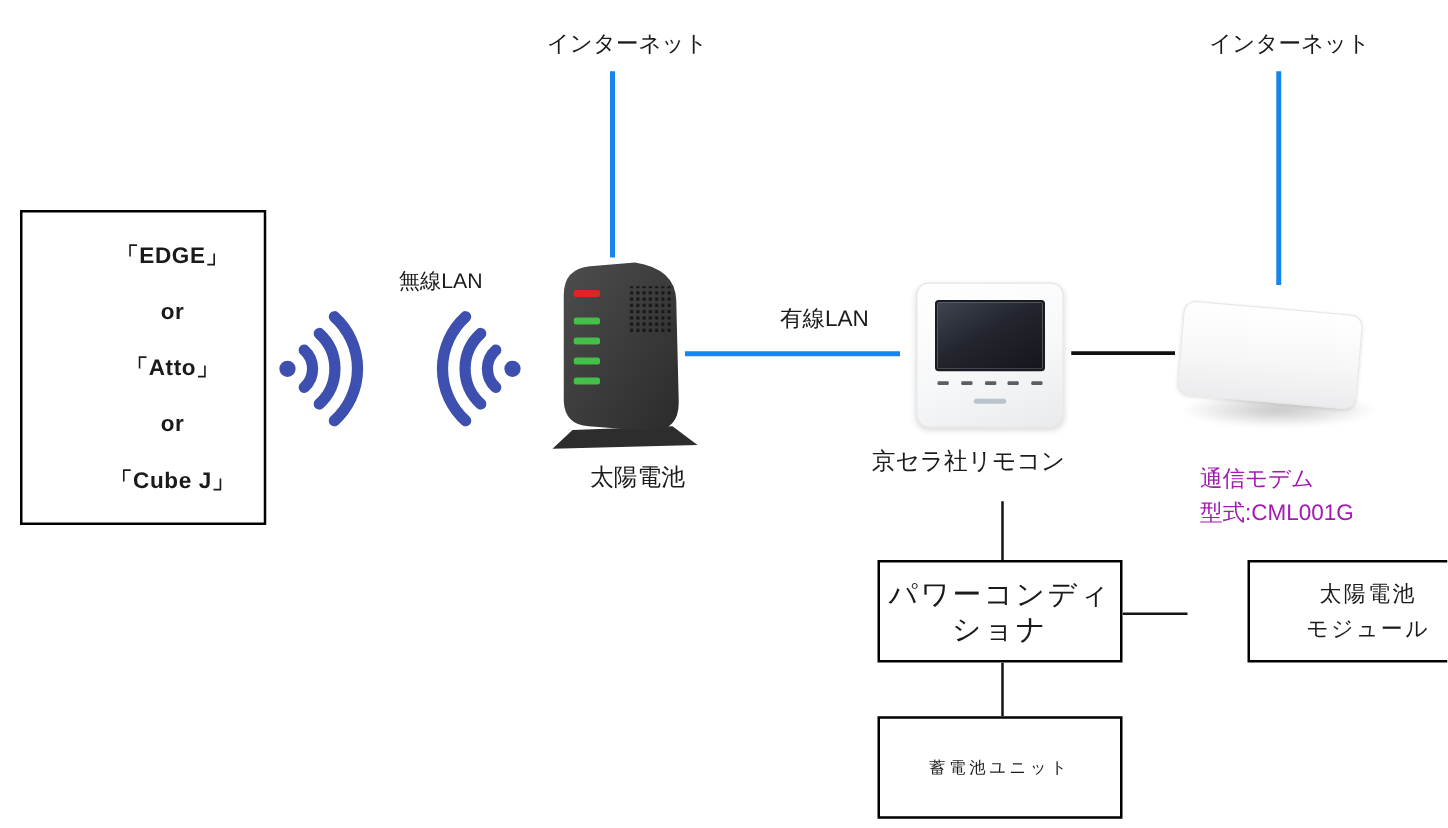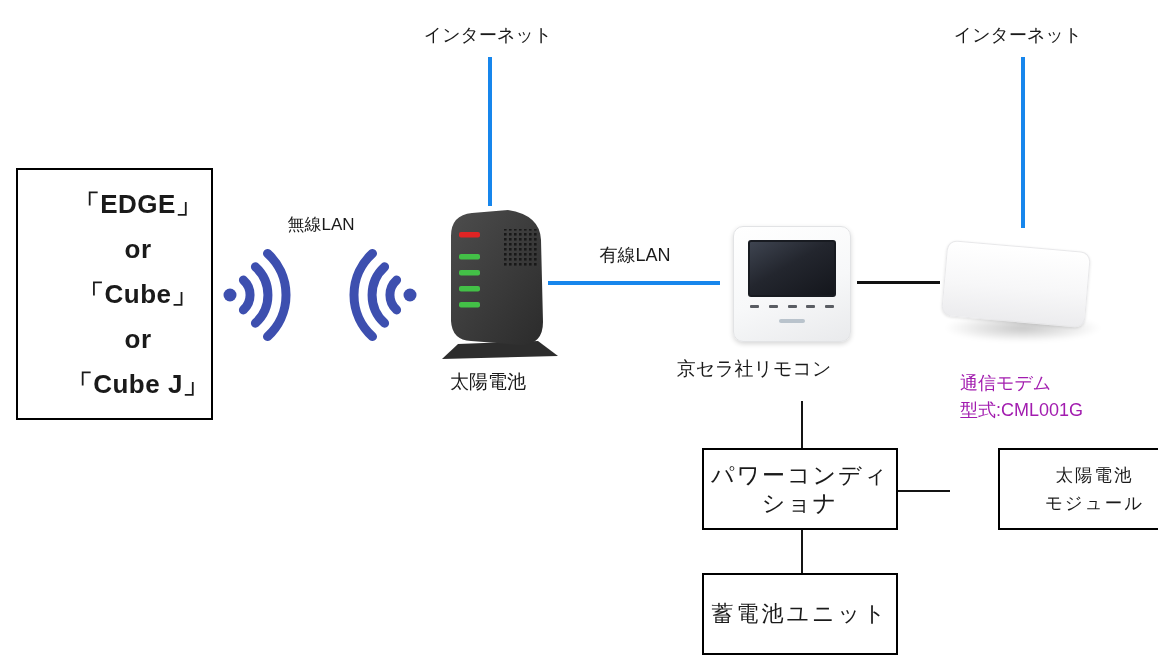--- a/index.html
+++ b/index.html
@@ -1,27 +1,27 @@
 <!DOCTYPE html>
 <html><head>
 <meta charset="utf-8">
 <style>
   html,body{margin:0;padding:0;background:#ffffff;}
   body{font-family:"Liberation Sans","DejaVu Sans",sans-serif;}
   #stage{position:relative;width:1158px;height:662px;background:#ffffff;overflow:hidden;}
   .abs{position:absolute;}
-  .label{color:#1a1a1a;white-space:nowrap;text-align:center;}
+  .label{color:#1a1a1a;white-space:nowrap;text-align:right;}
   .box{border:2px solid #000;box-sizing:border-box;display:flex;flex-direction:column;
        align-items:center;justify-content:center;text-align:center;background:#fff;color:#1a1a1a;}
   .vline{width:2px;background:#141414;}
   .hline{height:2px;background:#141414;}
   .blue{background:#1786EC;}
 
   
-  .options-box{left:16px;top:168px;width:197px;height:252px;font-size:26px;font-weight:700;
+  .options-box{left:16px;top:168px;width:197px;height:252px;font-size:18px;font-weight:700;
                line-height:45px;letter-spacing:0.5px;padding-left:47px;}
   
   .wireless-label{left:256px;top:213px;width:130px;font-size:17px;}
   
   .internet-left{left:410px;top:23px;width:156px;font-size:18px;}
   .internet-right{left:940px;top:23px;width:156px;font-size:18px;}
   .wired-label{left:575px;top:243px;width:120px;font-size:18px;}
   .router-label{left:428px;top:369px;width:120px;font-size:19px;}
   .remote-label{left:656px;top:356px;width:196px;font-size:19px;}
   .modem-label{left:960px;top:370px;font-size:18px;color:#a21caf;line-height:27px;white-space:nowrap;}
@@ -31,21 +31,21 @@
   .inet-line-right{left:1021px;top:57px;width:4px;height:171px;}
   .wired-line{left:548px;top:281px;width:172px;height:4px;}
   .remote-modem-line{left:857px;top:281px;width:83px;height:3px;background:#111;}
   .v1{left:801px;top:401px;height:47px;}
   .v2{left:801px;top:530px;height:43px;}
   .h1{left:898px;top:490px;width:52px;}
 
   
   .power-box{left:702px;top:448px;width:196px;height:82px;font-size:23px;letter-spacing:2px;line-height:28px;}
   .solar-box{left:950px;top:448px;width:193px;height:82px;font-size:17.5px;letter-spacing:2px;line-height:28px;margin-left:48px;}
-  .battery-box{left:702px;top:573px;width:196px;height:82px;font-size:22px;letter-spacing:3px;}
+  .battery-box{left:702px;top:573px;width:196px;height:82px;font-size:13px;letter-spacing:3px;}
 
   
   .wifi-svg{left:214px;top:243px;}
 
   
   .router-svg{left:438px;top:202px;}
 
   
   .remote-device{left:733px;top:226px;width:116px;height:114px;border-radius:10px;
       background:linear-gradient(160deg,#ffffff 0%,#f7f8f9 55%,#e9eaec 100%);
@@ -67,21 +67,21 @@
       border:1px solid #e8e8ea;box-shadow:0 1px 3px rgba(0,0,0,0.12);}
 </style>
 </head>
 <body>
 
 <div id="stage">
 
   <div class="abs box options-box">
     <div>「EDGE」</div>
     <div>or</div>
-    <div>「Cube」</div>
+    <div>「Atto」</div>
     <div>or</div>
     <div>「Cube J」</div>
   </div>
 
   <div class="abs label wireless-label">無線LAN</div>
   <svg class="abs wifi-svg" width="212" height="104" viewBox="0 0 212 104">
     <g stroke="#3D4FAF" stroke-width="9" stroke-linecap="round" fill="none">
       <circle cx="16" cy="52" r="6.5" fill="#3D4FAF" stroke="none"></circle>
       <path d="M 29.4 37.1 A 20 20 0 0 1 29.4 66.9"></path>
       <path d="M 41.4 23.8 A 38 38 0 0 1 41.4 80.2"></path>

